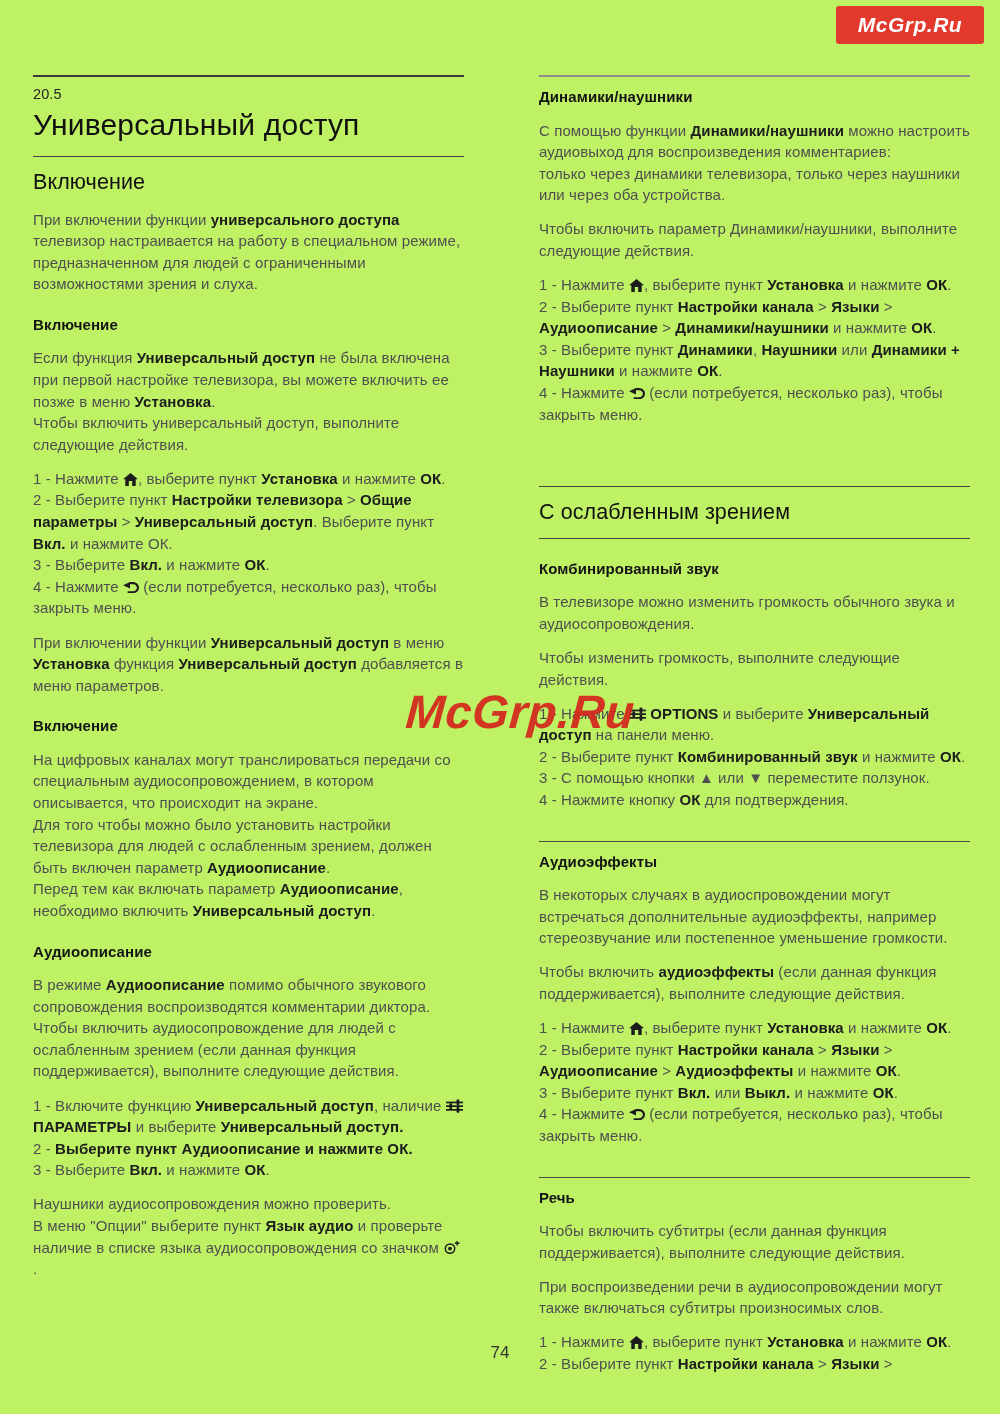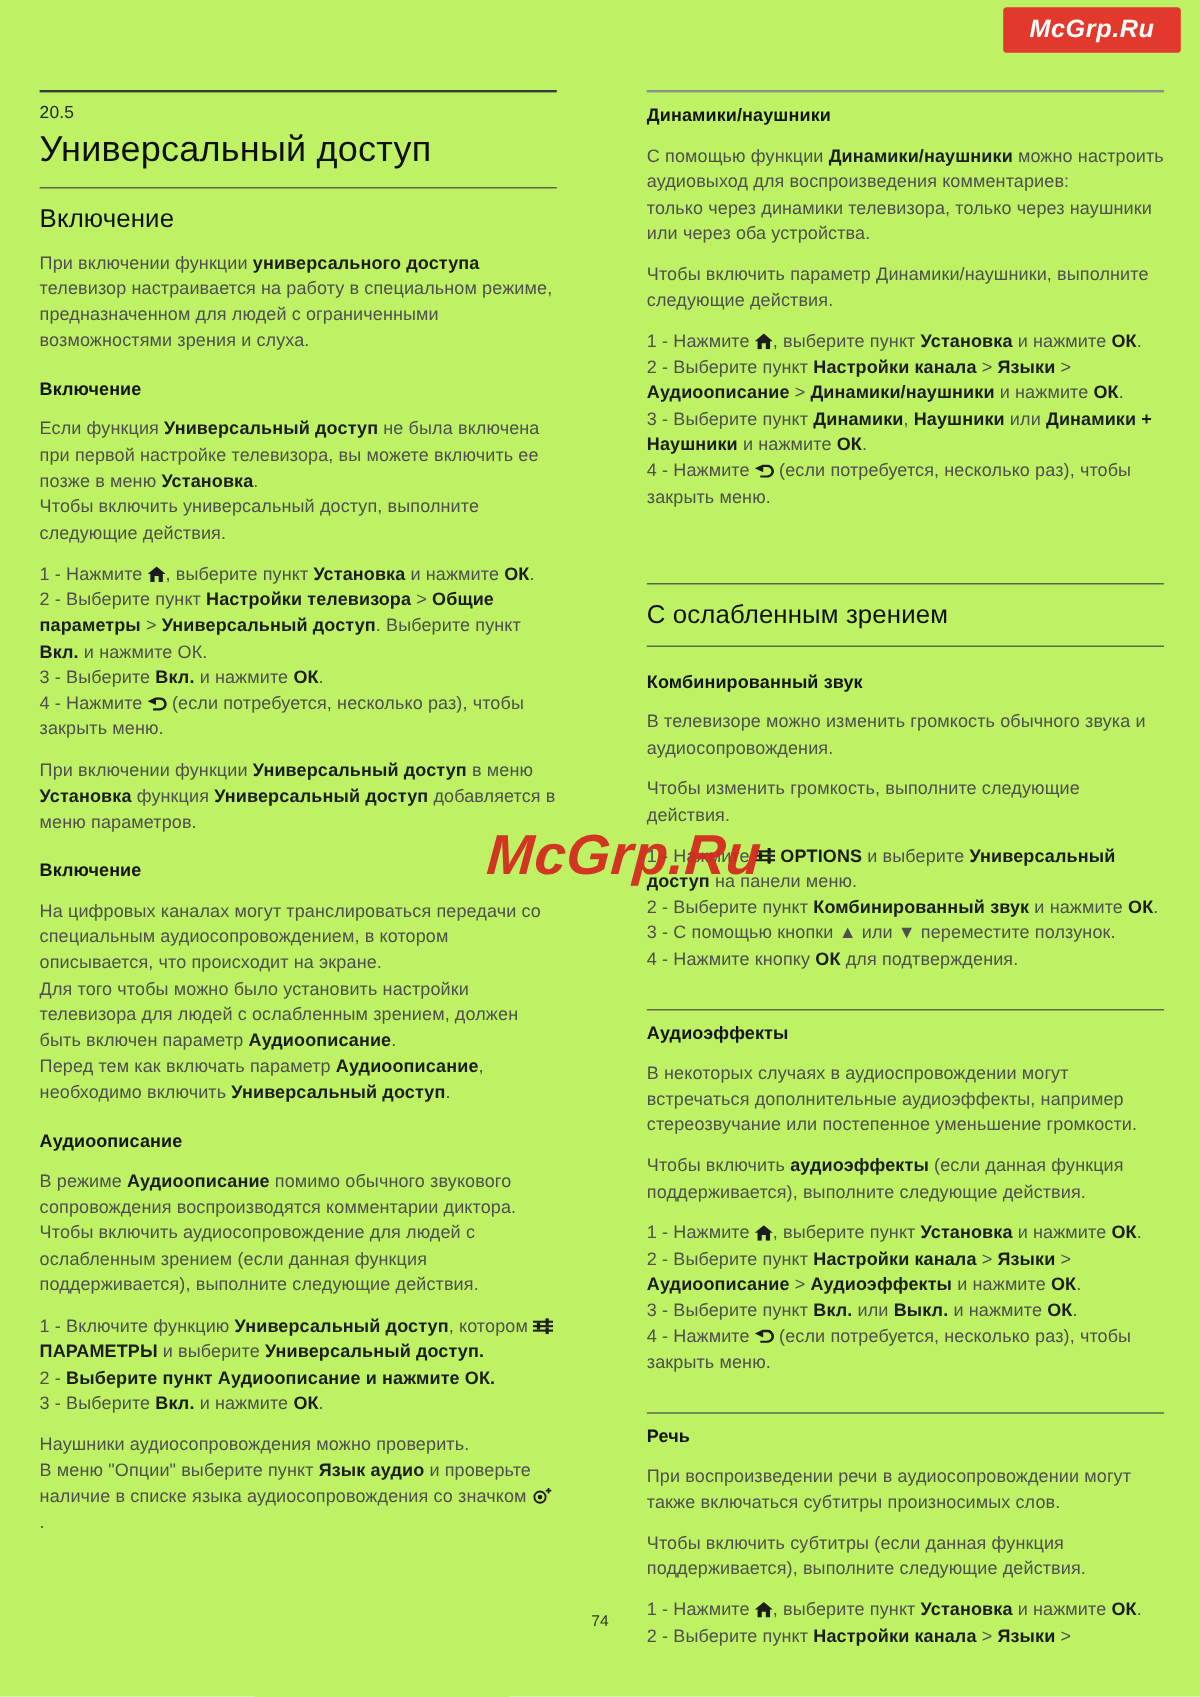--- a/index.html
+++ b/index.html
@@ -27,21 +27,21 @@
   .list .li{margin:0;}
   .icon{display:inline-block;}
   .icon svg{vertical-align:-2px;}
   .watermark{position:absolute;left:406px;top:684px;font-size:47px;font-weight:700;
              font-style:italic;letter-spacing:.5px;transform:skewX(-4deg);
              opacity:.93;pointer-events:none;white-space:nowrap;}
   .logo{position:absolute;left:836px;top:6px;width:148px;height:38px;border-radius:3px;
         color:#fff;font-style:italic;font-weight:700;font-size:21px;
         display:flex;align-items:center;justify-content:center;letter-spacing:.5px;}
   .pagenum{position:absolute;top:1343px;left:0;width:1000px;text-align:center;
-           font-size:13px;color:#333;}
+           font-size:17px;color:#333;}
 </style>
 </head>
 <body>
 
 <div class="page">
   <div class="logo" style="background: rgb(226, 57, 44);">McGrp.Ru</div>
   <div class="col" id="col-left">
       <div class="rule heavy"></div>
       <div class="kicker">20.5</div>
       <h1 class="chapter">Универсальный доступ</h1>
@@ -60,21 +60,21 @@
               <path d="M6.6 0v2.2h3.5c2.1 0 3.8 1.6 3.8 3.5s-1.7 3.5-3.8 3.5H4.6V11h5.5c3.3 0 5.9-2.4 5.9-5.3S13.4 0 10.1 0z" fill="#1c1c1c"></path>
               <path d="M7 0L0 3.3 7 6.6z" fill="#1c1c1c"></path>
             </svg></span><span> (если потребуется, несколько раз), чтобы закрыть меню.</span></div>
       </div>
       <p class="para"><span>При включении функции </span><b>Универсальный доступ</b><span> в меню </span><b>Установка</b><span> функция </span><b>Универсальный доступ</b><span> добавляется в меню параметров.</span></p>
       <h3 class="subhead">Включение</h3>
       <p class="para"><span>На цифровых каналах могут транслироваться передачи со специальным аудиосопровождением, в котором описывается, что происходит на экране.</span><br><span>Для того чтобы можно было установить настройки телевизора для людей с ослабленным зрением, должен быть включен параметр </span><b>Аудиоописание</b><span>.</span><br><span>Перед тем как включать параметр </span><b>Аудиоописание</b><span>, необходимо включить </span><b>Универсальный доступ</b><span>.</span></p>
       <h3 class="subhead">Аудиоописание</h3>
       <p class="para"><span>В режиме </span><b>Аудиоописание</b><span> помимо обычного звукового сопровождения воспроизводятся комментарии диктора.</span><br><span>Чтобы включить аудиосопровождение для людей с ослабленным зрением (если данная функция поддерживается), выполните следующие действия.</span></p>
       <div class="list">
-        <div class="li"><span>1 - Включите функцию </span><b>Универсальный доступ</b><span>, котором </span><span class="icon"><svg width="17" height="14" viewBox="0 0 17 14">
+        <div class="li"><span>1 - Включите функцию </span><b>Универсальный доступ</b><span>, наличие </span><span class="icon"><svg width="17" height="14" viewBox="0 0 17 14">
               <g fill="#1c1c1c">
                 <rect x="0" y="2.6" width="17" height="1.7"></rect>
                 <rect x="0" y="6.3" width="17" height="1.7"></rect>
                 <rect x="0" y="10" width="17" height="1.7"></rect>
                 <rect x="10.6" y="0.6" width="2.7" height="5.7" rx="0.7"></rect>
                 <rect x="3.4" y="4.3" width="2.7" height="5.7" rx="0.7"></rect>
                 <rect x="10.6" y="8" width="2.7" height="5.7" rx="0.7"></rect>
               </g>
             </svg></span><span> </span><b>ПАРАМЕТРЫ</b><span> и выберите </span><b>Универсальный доступ.</b></div>
         <div class="li"><span>2 - </span><b>Выберите пункт Аудиоописание и нажмите ОК.</b></div>
@@ -136,22 +136,22 @@
             </svg></span><span>, выберите пункт </span><b>Установка</b><span> и нажмите </span><b>ОК</b><span>.</span></div>
         <div class="li"><span>2 - Выберите пункт </span><b>Настройки канала</b><span> &gt; </span><b>Языки</b><span> &gt; </span><b>Аудиоописание</b><span> &gt; </span><b>Аудиоэффекты</b><span> и нажмите </span><b>ОК</b><span>.</span></div>
         <div class="li"><span>3 - Выберите пункт </span><b>Вкл.</b><span> или </span><b>Выкл.</b><span> и нажмите </span><b>ОК</b><span>.</span></div>
         <div class="li"><span>4 - Нажмите </span><span class="icon"><svg width="16" height="12" viewBox="0 0 16 12">
               <path d="M6.6 0v2.2h3.5c2.1 0 3.8 1.6 3.8 3.5s-1.7 3.5-3.8 3.5H4.6V11h5.5c3.3 0 5.9-2.4 5.9-5.3S13.4 0 10.1 0z" fill="#1c1c1c"></path>
               <path d="M7 0L0 3.3 7 6.6z" fill="#1c1c1c"></path>
             </svg></span><span> (если потребуется, несколько раз), чтобы закрыть меню.</span></div>
       </div>
       <div class="rule sep"></div>
       <h3 class="subhead">Речь</h3>
+      <p class="para"><span>Чтобы включить субтитры (если данная функция поддерживается), выполните следующие действия.</span></p>
       <p class="para"><span>При воспроизведении речи в аудиосопровождении могут также включаться субтитры произносимых слов.</span></p>
-      <p class="para"><span>Чтобы включить субтитры (если данная функция поддерживается), выполните следующие действия.</span></p>
       <div class="list">
         <div class="li"><span>1 - Нажмите </span><span class="icon"><svg width="15" height="13" viewBox="0 0 15 13">
               <path d="M7.5 0L15 6.3h-2.3V13H9.2V8.1H5.8V13H2.3V6.3H0z" fill="#1c1c1c"></path>
             </svg></span><span>, выберите пункт </span><b>Установка</b><span> и нажмите </span><b>ОК</b><span>.</span></div>
         <div class="li"><span>2 - Выберите пункт </span><b>Настройки канала</b><span> &gt; </span><b>Языки</b><span> &gt;</span></div>
       </div>
     </div>
   <div class="watermark" style="color: rgb(212, 39, 30);">McGrp.Ru</div>
   <div class="pagenum">74</div>
 </div>

